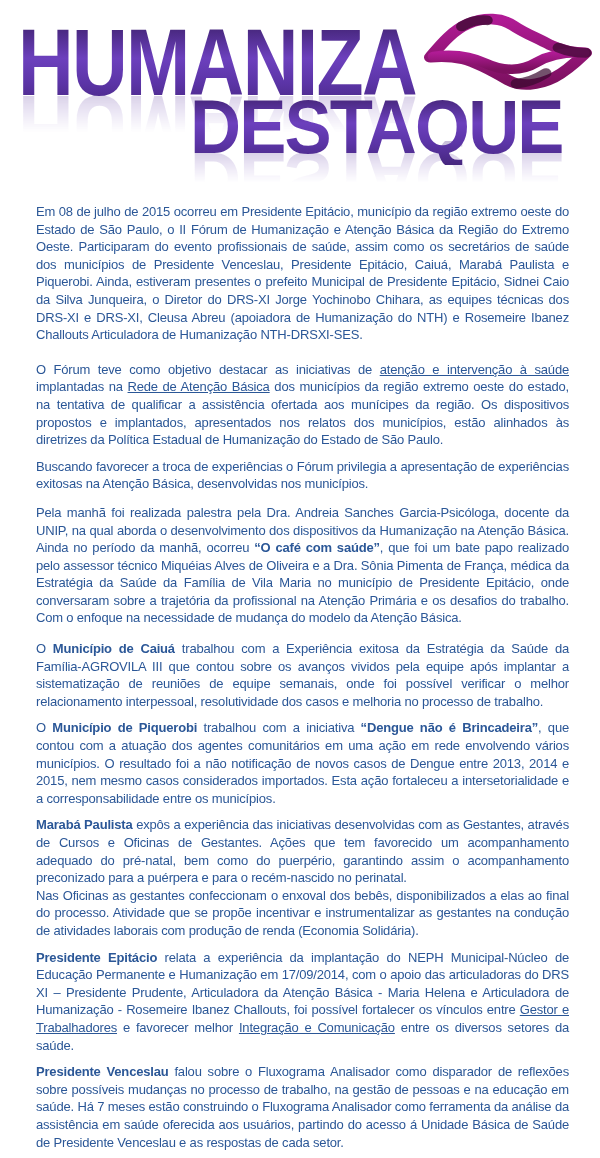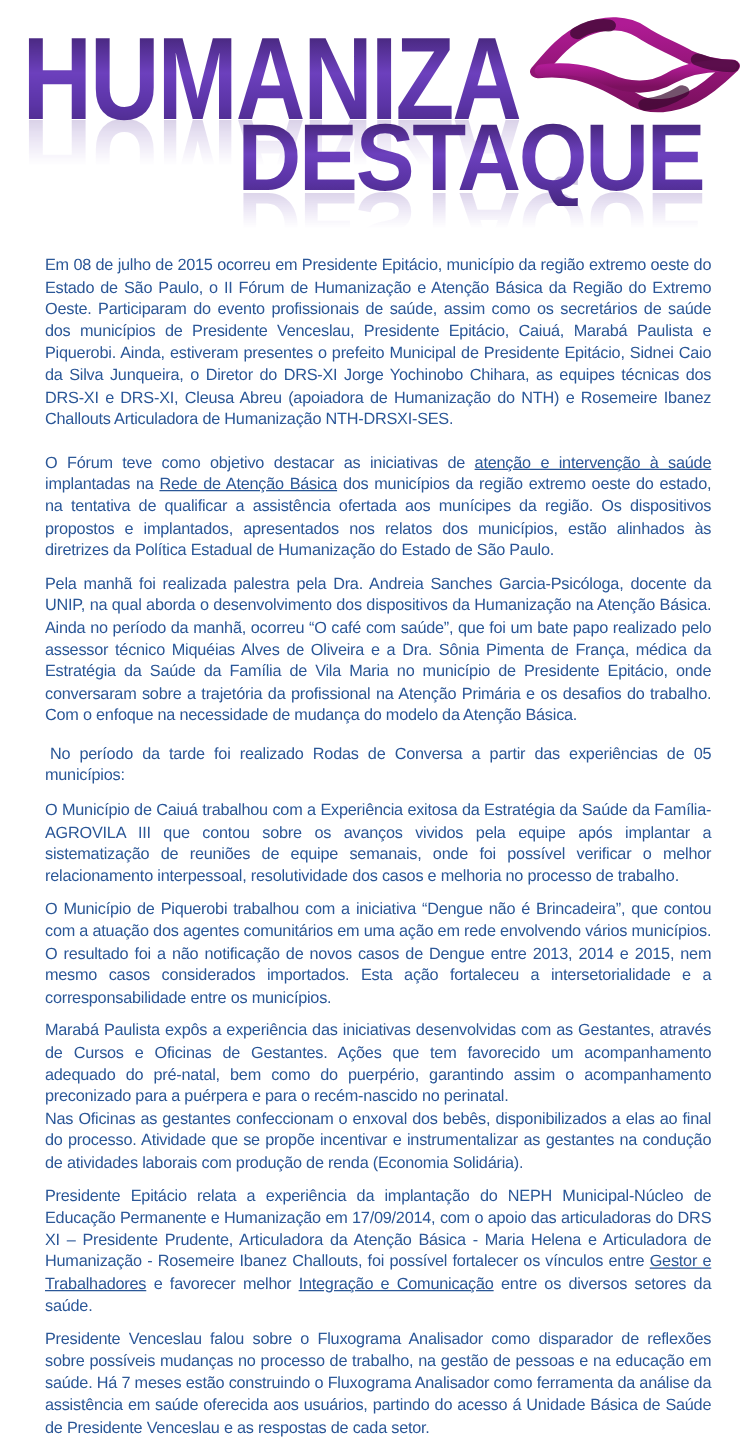--- a/index.html
+++ b/index.html
@@ -67,21 +67,21 @@
   .article{
     padding:0 31px 0 36px;
     color:var(--text-blue);
     font-size:13px;
     line-height:17.6px;
     letter-spacing:-.18px;
     text-align:justify;
   }
   .article p{margin:0 0 9px 0;}
   .article p.indent{text-indent:4px;}
-  .article b{font-weight:normal;margin-top:16px;}
+  .article b{font-weight:bold;margin-top:16px;}
   .article u{}
 </style>
 </head>
 <body>
 
 <div class="header">
   <div class="big-title t-humaniza mirror" aria-hidden="true">HUMANIZA</div>
   <div class="big-title t-destaque mirror" aria-hidden="true">DESTAQUE</div>
   <div class="big-title t-humaniza">HUMANIZA</div>
   <div class="big-title t-destaque">DESTAQUE</div>
@@ -96,20 +96,20 @@
     <path d="M 9 55 C 27 52, 45 55, 59 63 C 75 72, 93 72, 107 62 C 120 53, 137 50, 152 51" fill="none" stroke="url(#ribbonGrad)" stroke-width="11" stroke-linecap="round"></path>
     <path d="M 36 21 C 44 15, 52 13, 60 14" fill="none" stroke="var(--logo-fold-dark)" stroke-width="11" stroke-linecap="round" opacity=".75"></path>
     <path d="M 128 45 C 136 49, 146 51, 154 51" fill="none" stroke="var(--logo-fold-dark)" stroke-width="11" stroke-linecap="round" opacity=".7"></path>
     <path d="M 88 86 C 98 85, 108 80, 116 74" fill="none" stroke="var(--logo-fold-dark)" stroke-width="11" stroke-linecap="round" opacity=".7"></path>
   </svg>
 </div>
 
 <div class="article">
     <p style="margin-bottom: 17px;"><span>Em 08 de julho de 2015 ocorreu em Presidente Epitácio, município da região extremo oeste do Estado de São Paulo, o II Fórum de Humanização e Atenção Básica da Região do Extremo Oeste. Participaram do evento profissionais de saúde, assim como os secretários de saúde dos municípios de Presidente Venceslau, Presidente Epitácio, Caiuá, Marabá Paulista e Piquerobi. Ainda, estiveram presentes o prefeito Municipal de Presidente Epitácio, Sidnei Caio da Silva Junqueira, o Diretor do DRS-XI Jorge Yochinobo Chihara, as equipes técnicas dos DRS-XI e DRS-XI, Cleusa Abreu (apoiadora de Humanização do NTH) e Rosemeire Ibanez Challouts Articuladora de Humanização NTH-DRSXI-SES.</span></p>
     <p style="margin-bottom: 9px;"><span>O Fórum teve como objetivo destacar as iniciativas de </span><u>atenção e intervenção à saúde</u><span> implantadas na </span><u>Rede de Atenção Básica</u><span> dos municípios da região extremo oeste do estado, na tentativa de qualificar a assistência ofertada aos munícipes da região.  Os dispositivos propostos e implantados, apresentados nos relatos dos municípios, estão alinhados às diretrizes da Política Estadual de Humanização do Estado de São Paulo.</span></p>
+    <p style="margin-bottom: 11px;"><span>Buscando favorecer a troca de experiências o Fórum privilegia a apresentação de experiências exitosas na Atenção Básica, desenvolvidas nos municípios.</span></p>
     <p style="margin-bottom: 13px;"><span>Pela manhã foi realizada palestra pela Dra. Andreia Sanches Garcia-Psicóloga, docente da UNIP, na qual aborda o desenvolvimento dos dispositivos da Humanização na Atenção Básica. Ainda no período da manhã, ocorreu </span><b>“O café com saúde”</b><span>, que foi um bate papo realizado pelo assessor técnico Miquéias Alves de Oliveira e a Dra. Sônia Pimenta de França, médica da Estratégia da Saúde da Família de Vila Maria no município de Presidente Epitácio, onde conversaram sobre a trajetória da profissional na Atenção Primária e os desafios do trabalho. Com o enfoque na necessidade de mudança do modelo da Atenção Básica.</span></p>
-    <p class="indent" style="margin-bottom: 10px;"><span>No período da tarde foi realizado </span><b>Rodas de Conversa</b><span> a partir das experiências de </span><b>05</b><span> municípios:</span></p>
     <p style="margin-bottom: 9px;"><span>O </span><b>Município de Caiuá</b><span> trabalhou com a Experiência exitosa da Estratégia da Saúde da Família-AGROVILA III que contou sobre os avanços vividos pela equipe após implantar a sistematização de reuniões de equipe semanais, onde foi possível verificar o melhor relacionamento interpessoal, resolutividade dos casos e melhoria no processo de trabalho.</span></p>
     <p style="margin-bottom: 9px;"><span>O </span><b>Município de Piquerobi</b><span> trabalhou com a iniciativa </span><b>“Dengue não é Brincadeira”</b><span>, que contou com a atuação dos agentes comunitários em uma ação em rede envolvendo vários municípios. O resultado foi a não notificação de novos casos de Dengue entre 2013, 2014 e 2015, nem mesmo casos considerados importados. Esta ação fortaleceu a intersetorialidade e a corresponsabilidade entre os municípios.</span></p>
     <p style="margin-bottom: 9px;"><b>Marabá Paulista</b><span> expôs a experiência das iniciativas desenvolvidas com as Gestantes, através de Cursos e Oficinas de Gestantes. Ações que tem favorecido um acompanhamento adequado do pré-natal, bem como do puerpério, garantindo assim o acompanhamento preconizado para a puérpera e para o recém-nascido no perinatal.</span><br><span>Nas Oficinas as gestantes confeccionam o enxoval dos bebês, disponibilizados a elas ao final do processo. Atividade que se propõe incentivar e instrumentalizar as gestantes na condução de atividades laborais com produção de renda (Economia Solidária).</span></p>
     <p style="margin-bottom: 9px;"><b>Presidente Epitácio</b><span> relata a experiência da implantação do NEPH Municipal-Núcleo de Educação Permanente e Humanização em 17/09/2014, com o apoio das articuladoras do DRS XI – Presidente Prudente, Articuladora da Atenção Básica - Maria Helena e Articuladora de Humanização - Rosemeire Ibanez Challouts, foi possível fortalecer os vínculos entre </span><u>Gestor e Trabalhadores</u><span> e favorecer melhor </span><u>Integração e Comunicação</u><span> entre os diversos setores da saúde.</span></p>
     <p style="margin-bottom: 0px;"><b>Presidente Venceslau</b><span> falou sobre o Fluxograma Analisador como disparador de reflexões sobre possíveis mudanças no processo de trabalho, na gestão de pessoas e na educação em saúde. Há 7 meses estão construindo o Fluxograma Analisador como ferramenta da análise da assistência em saúde oferecida aos usuários, partindo do acesso á Unidade Básica de Saúde de Presidente Venceslau e as respostas de cada setor.</span></p>
   </div>
 
 </body></html>

